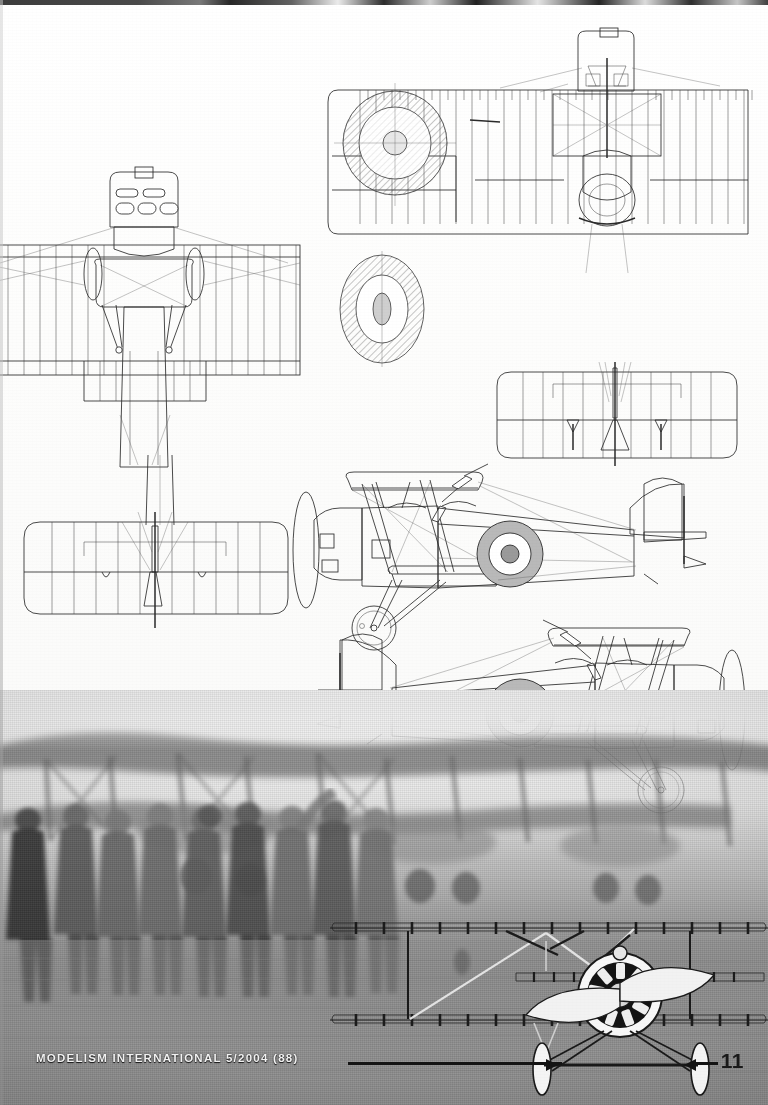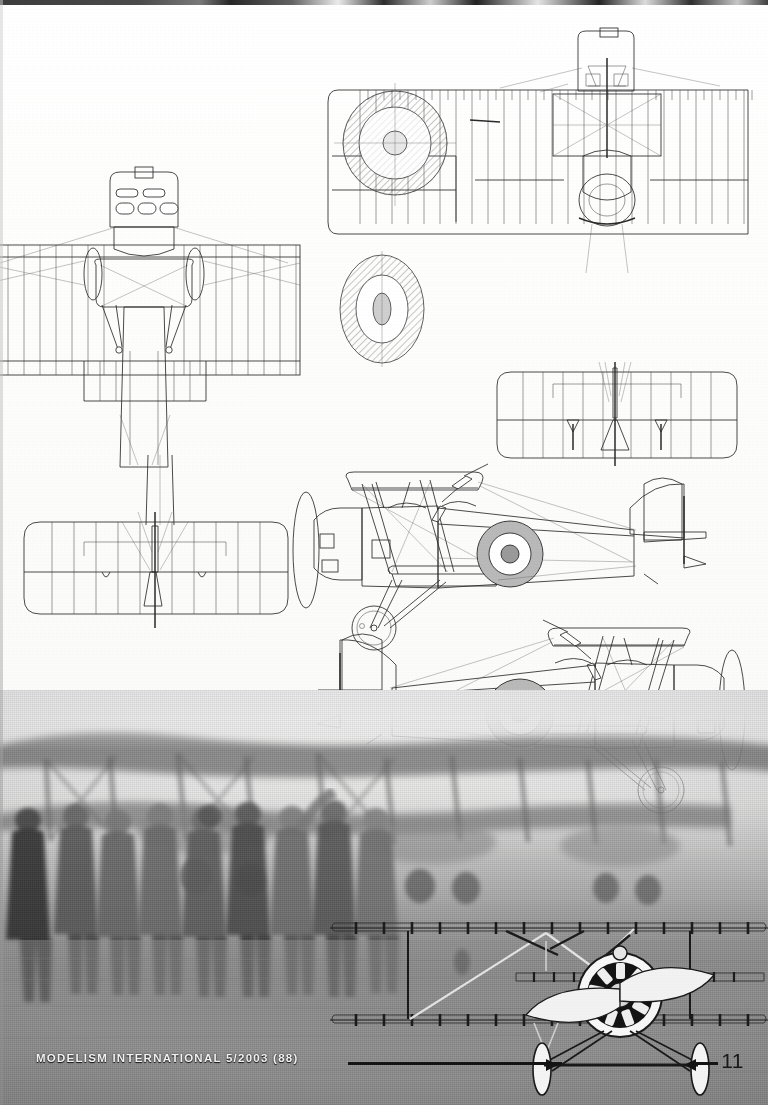--- a/index.html
+++ b/index.html
@@ -88,21 +88,21 @@
   #footer-rule{
     position:absolute;left:348px;top:1062px;width:214px;height:2.5px;
     background:#141414;
   }
   #footer-rule2{
     position:absolute;left:692px;top:1062px;width:26px;height:2.5px;
     background:#141414;
   }
   #page-number{
     position:absolute;right:24px;top:1049px;
-    font-size:21px;font-weight:normal;color:#1a1a1a;letter-spacing:.5px;
+    font-size:21px;font-weight:bold;color:#1a1a1a;letter-spacing:.5px;
   }
 </style>
 </head>
 <body>
 
 <div id="page">
 
   <div id="paper-tint"></div>
 
   <div class="layer" style="left:300px;top:28px;">
@@ -817,18 +817,18 @@
       <line x1="214" y1="160" x2="368" y2="160" stroke="#1a1a1a" stroke-width="3"></line>
       <path d="M216 154 l12 6 l-12 6 z" fill="#151515"></path>
       <path d="M366 154 l-12 6 l12 6 z" fill="#151515"></path>
     </svg>
   </div>
 
   <div id="scan-noise"></div>
   <div id="scan-top-strip"></div>
   <div id="scan-left-strip"></div>
 
-  <div id="footer-credit">MODELISM INTERNATIONAL 5/2003 (88)</div>
+  <div id="footer-credit">MODELISM INTERNATIONAL 5/2004 (88)</div>
   <div id="footer-rule"></div>
   <div id="footer-rule2"></div>
   <div id="page-number">11</div>
 
 </div>
 
 </body></html>

